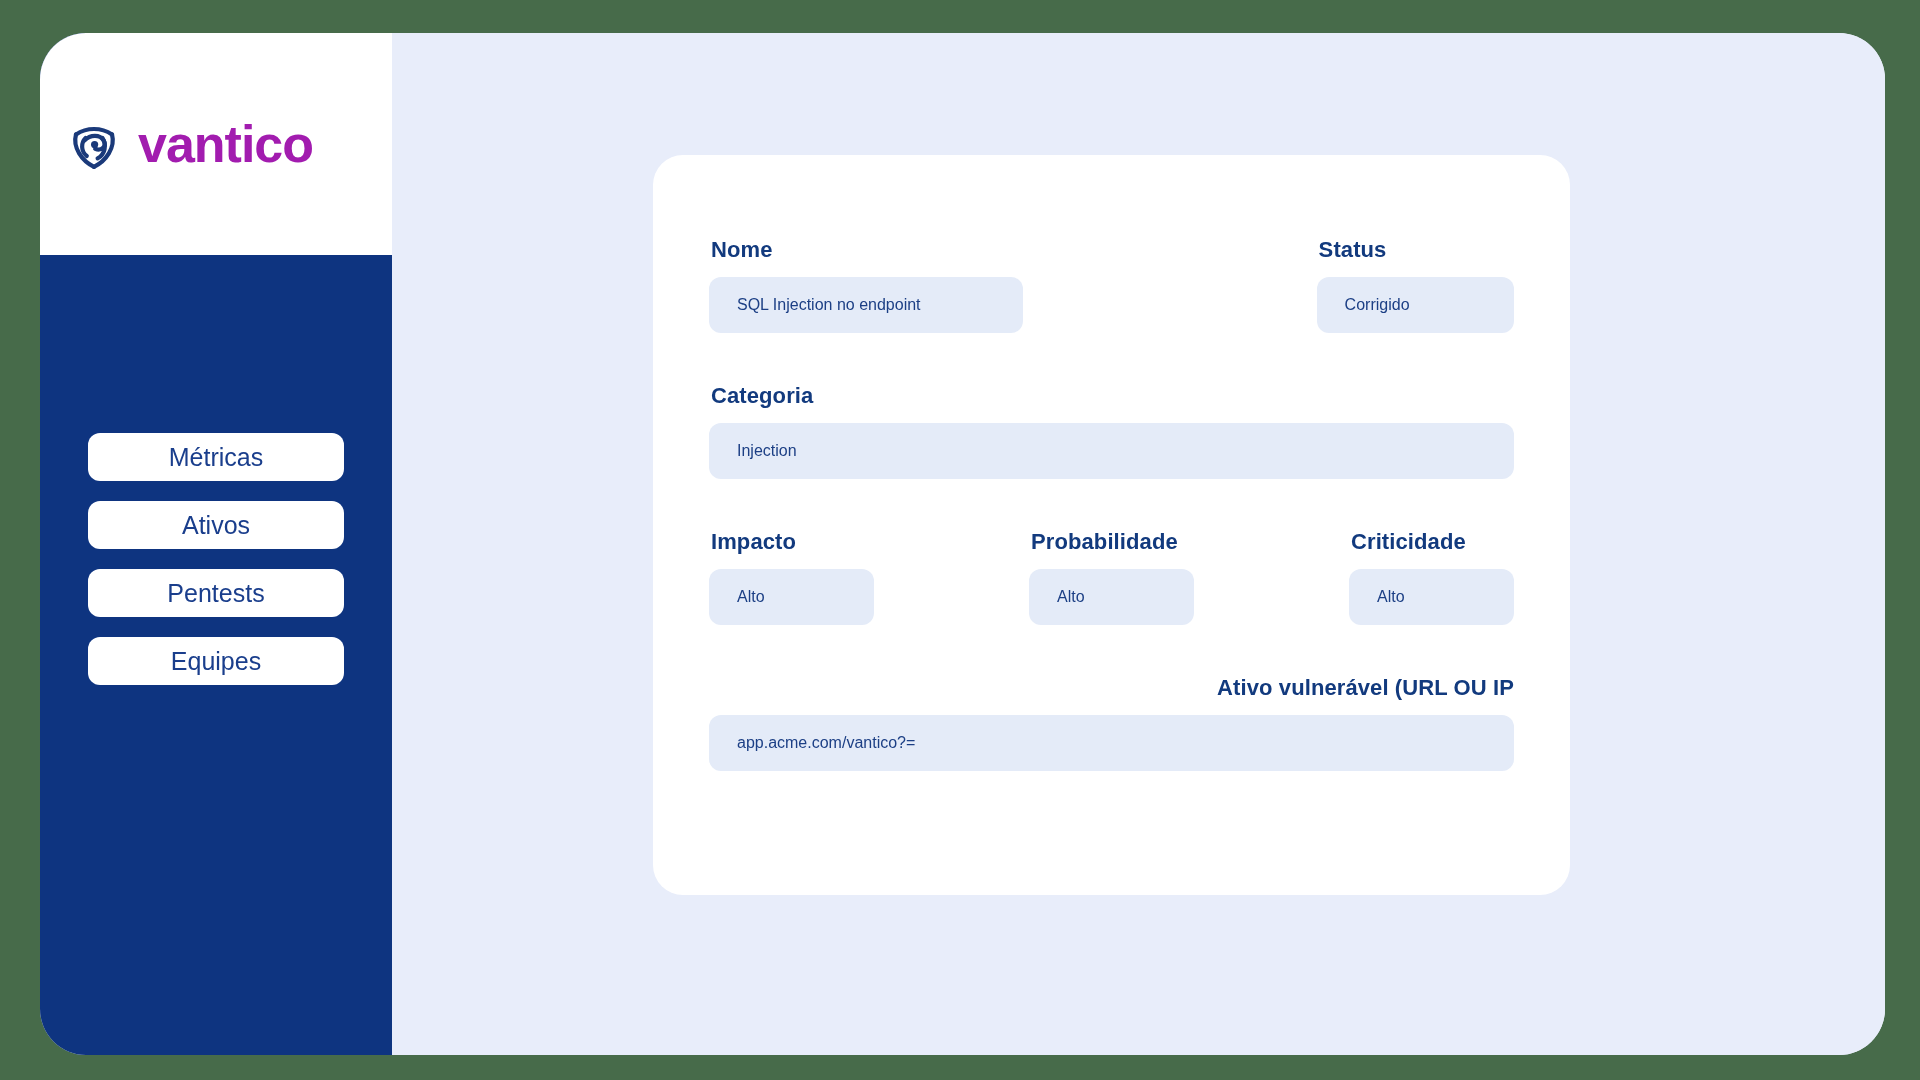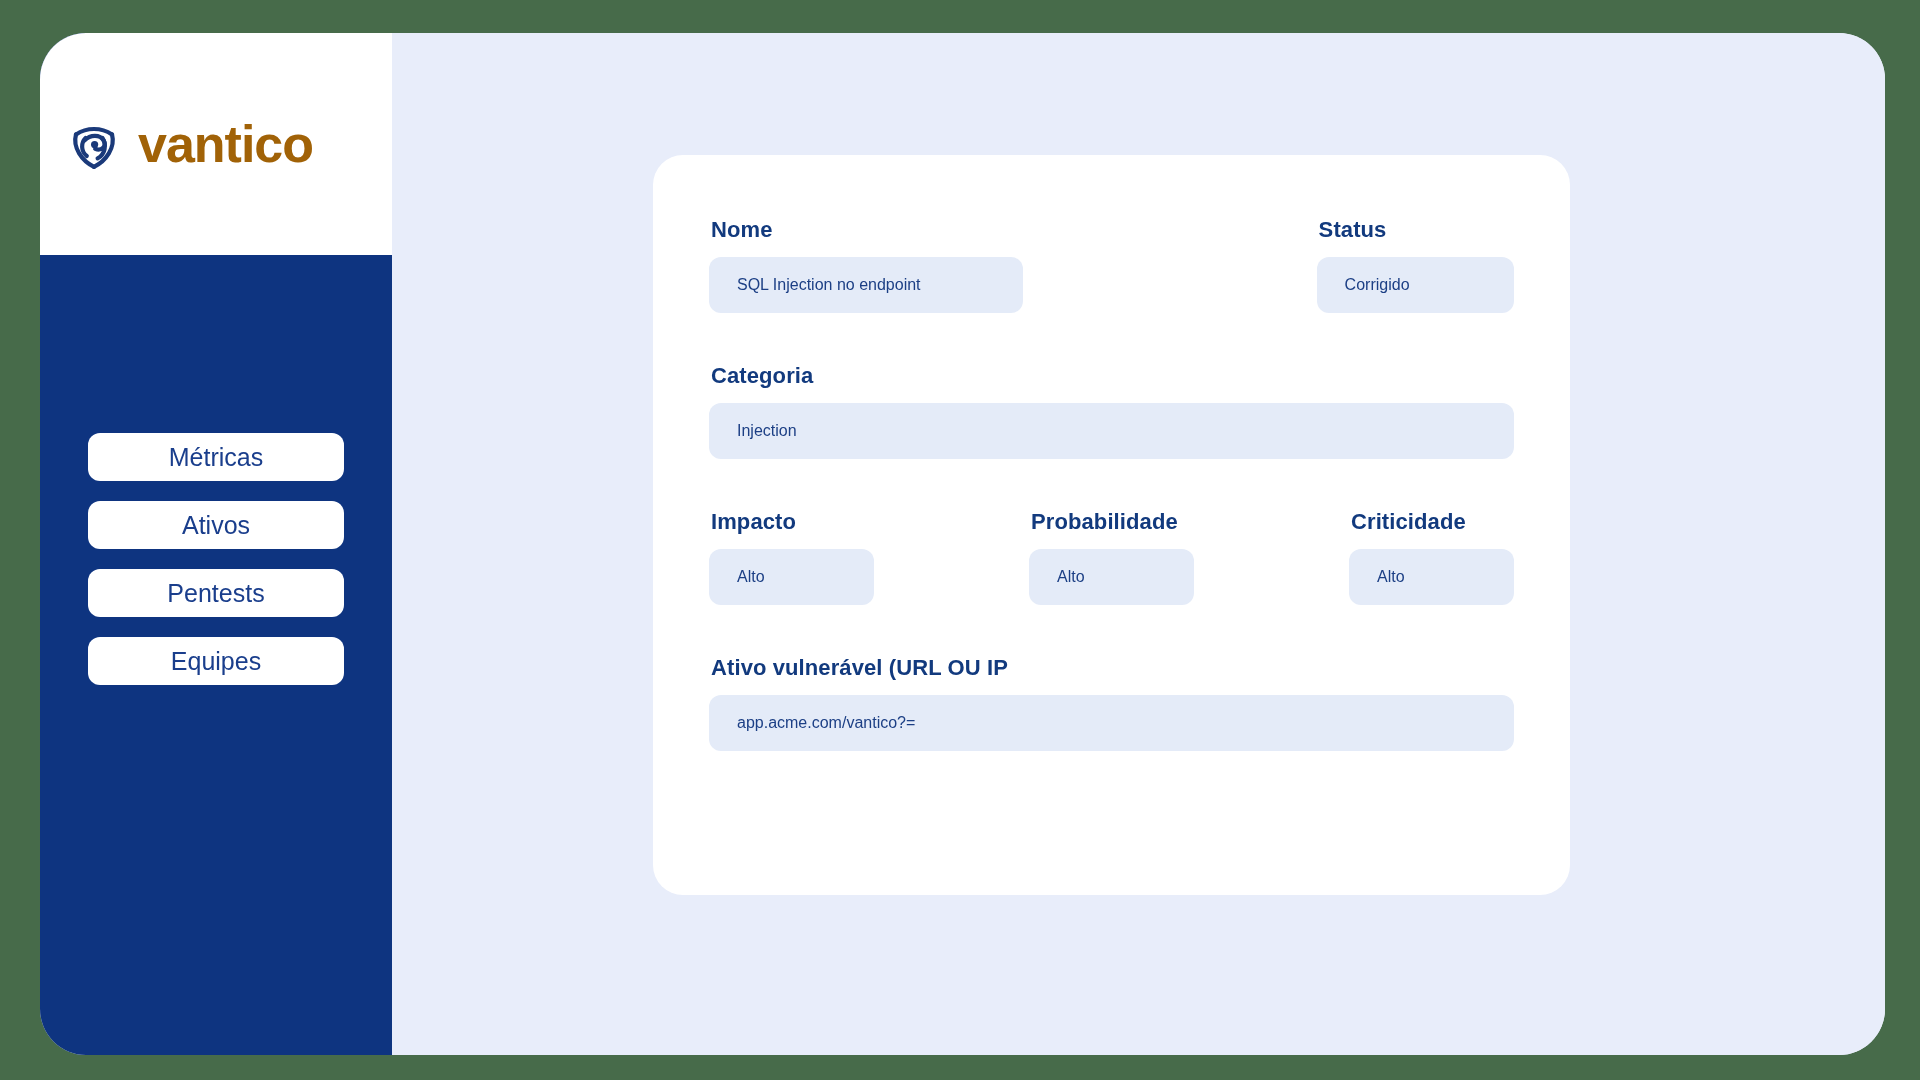--- a/index.html
+++ b/index.html
@@ -46,21 +46,21 @@
     gap:14px;
   }
   .logo-mark{
     width:60px;height:60px;
     flex:0 0 60px;
     display:block;
   }
   .logo-word{
     font-size:52px;
     font-weight:700;
-    color:#a16207;
+    color:#a21caf;
     letter-spacing:-1px;
     line-height:1;
     font-family:"Liberation Sans", sans-serif;
   }
 
   .sidebar-nav{
     margin-top:178px;
     display:flex;
     flex-direction:column;
     gap:20px;
@@ -92,21 +92,21 @@
   }
   .card{
     position:absolute;
     left:261px;
     top:122px;
     width:917px;
     height:740px;
     background:#ffffff;
     border-radius:30px;
     box-sizing:border-box;
-    padding:62px 56px 0 56px;
+    padding:82px 56px 0 56px;
   }
 
   .field-label{
     font-family:"Liberation Sans", sans-serif;
     font-weight:700;
     font-size:22px;
     color:#123a7e;
     letter-spacing:0.1px;
     margin:0 0 14px 2px;
     white-space:nowrap;
@@ -141,21 +141,21 @@
   .row-3{
     margin-top:50px;
     display:flex;
     align-items:flex-start;
   }
   .col-impacto{ width:170px; }
   .col-prob{ margin-left:155px; width:170px; }
   .col-crit{ margin-left:155px; width:170px; }
 
   
-  .row-4{ margin-top:50px; }
+  .row-4{ margin-top:50px;text-align:right; }
   .row-4 .field-box{ width:100%; }
 </style>
 </head>
 <body>
 
 <div class="app-frame">
 
   <div class="sidebar">
 
     <div class="sidebar-header">

